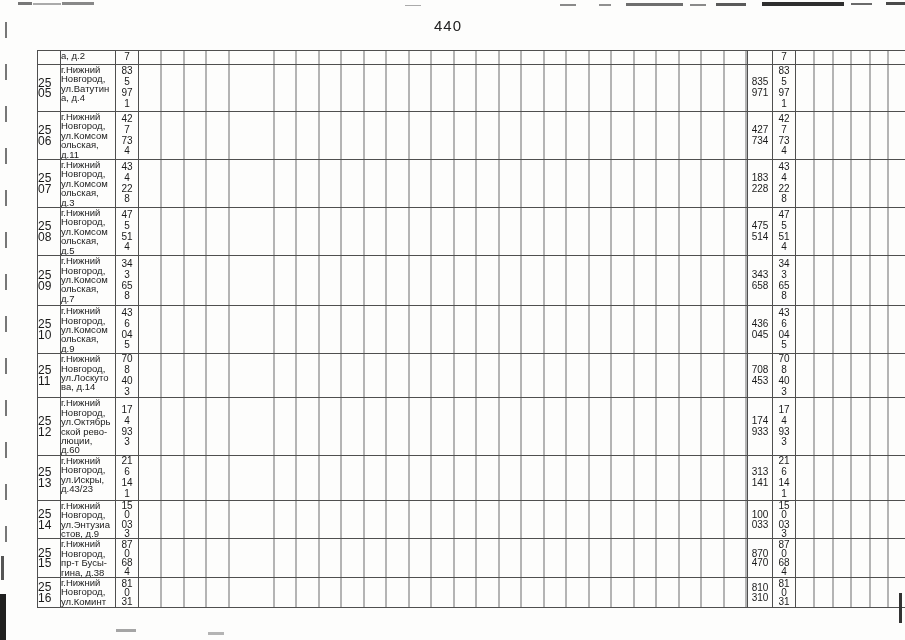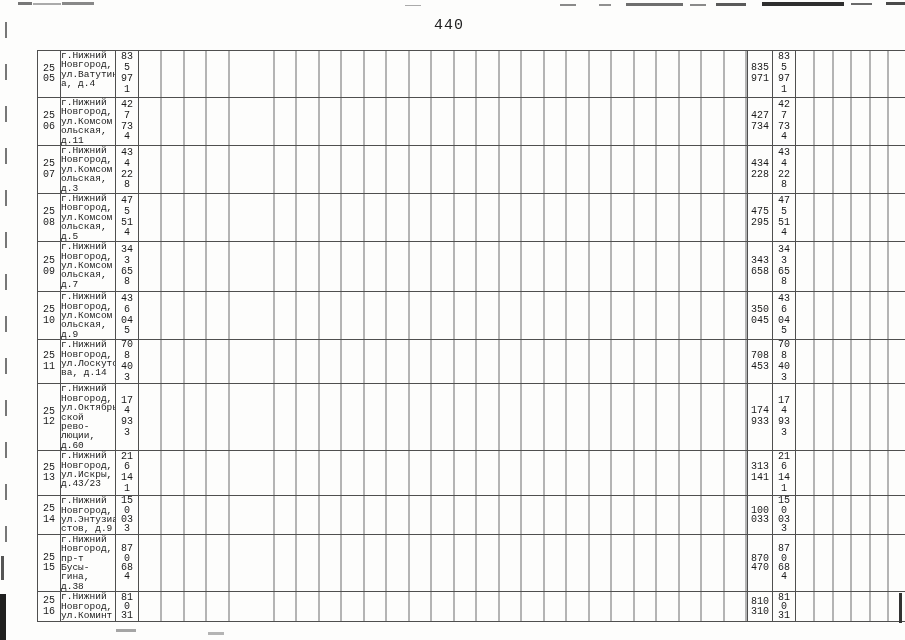--- a/index.html
+++ b/index.html
@@ -1,30 +1,30 @@
 <!DOCTYPE html>
 <html><head>
 <meta charset="utf-8">
 <style>
   html, body { margin:0; padding:0; }
   .page {
     position:relative; width:905px; height:640px;
     background:#fdfdfc; overflow:hidden;
-    font-family:Liberation Mono, monospace; color:#1a1a1a;
+    font-family:Liberation Sans, sans-serif; color:#1a1a1a;
   }
   .page-number {
     position:absolute; top:17px; left:434px;
     font-size:15px; letter-spacing:1px; color:#222;
   }
   table.sheet {
     position:absolute; left:37px; top:50px;
     border-collapse:collapse; table-layout:fixed; width:868px;
   }
   table.sheet td { border:1px solid #4f4f4f; padding:0; overflow:hidden; }
-  .c-num  { font-size:10px; line-height:10.5px; text-align:center; vertical-align:middle; white-space:pre-line; }
+  .c-num  { font-size:12px; line-height:10.5px; text-align:left; vertical-align:middle; white-space:pre-line; }
   .c-addr { font-size:9.5px; line-height:9.4px; text-align:left; vertical-align:top;
             padding:1px 1px 0 4px; white-space:pre-line; }
   .c-val4, .c-val2 { font-size:10px; line-height:10.8px; text-align:center; vertical-align:middle; white-space:pre-line; }
   
   tr.tight .c-val4, tr.tight .c-val2 { line-height:9.3px; }
   
   .c-fillA { background:repeating-linear-gradient(to right, transparent 0, transparent 21.5px, #6b6b6b 21.5px, #6b6b6b 22.5px); }
   .c-fillB { background:repeating-linear-gradient(to right, transparent 0, transparent 17.4px, #6b6b6b 17.4px, #6b6b6b 18.4px); }
   
   .artifact { position:absolute; }
@@ -61,20 +61,29 @@
     <colgroup>
       <col style="width:23px">
         <col style="width:55px">
         <col style="width:23px">
       <col style="width:609px">
         <col style="width:25px">
         <col style="width:23px">
         <col style="width:110px">
     </colgroup>
     <tbody>
+      <tr style="height:14px">
+        <td class="c-num"></td>
+        <td class="c-addr">а, д.2</td>
+        <td class="c-val4">7</td>
+        <td class="c-fillA"></td>
+        <td class="c-val2"></td>
+        <td class="c-val4">7</td>
+        <td class="c-fillB"></td>
+      </tr>
       <tr style="height:47px">
         <td class="c-num">25
 05</td>
         <td class="c-addr">г.Нижний
 Новгород,
 ул.Ватутин
 а, д.4</td>
         <td class="c-val4">83
 5
 97
@@ -115,21 +124,21 @@
         <td class="c-addr">г.Нижний
 Новгород,
 ул.Комсом
 ольская,
 д.3</td>
         <td class="c-val4">43
 4
 22
 8</td>
         <td class="c-fillA"></td>
-        <td class="c-val2">434
+        <td class="c-val2">183
 228</td>
         <td class="c-val4">43
 4
 22
 8</td>
         <td class="c-fillB"></td>
       </tr>
       <tr style="height:48px">
         <td class="c-num">25
 08</td>
@@ -137,21 +146,21 @@
 Новгород,
 ул.Комсом
 ольская,
 д.5</td>
         <td class="c-val4">47
 5
 51
 4</td>
         <td class="c-fillA"></td>
         <td class="c-val2">475
-295</td>
+514</td>
         <td class="c-val4">47
 5
 51
 4</td>
         <td class="c-fillB"></td>
       </tr>
       <tr style="height:50px">
         <td class="c-num">25
 09</td>
         <td class="c-addr">г.Нижний
@@ -178,21 +187,21 @@
         <td class="c-addr">г.Нижний
 Новгород,
 ул.Комсом
 ольская,
 д.9</td>
         <td class="c-val4">43
 6
 04
 5</td>
         <td class="c-fillA"></td>
-        <td class="c-val2">350
+        <td class="c-val2">436
 045</td>
         <td class="c-val4">43
 6
 04
 5</td>
         <td class="c-fillB"></td>
       </tr>
       <tr style="height:43px">
         <td class="c-num">25
 11</td>

